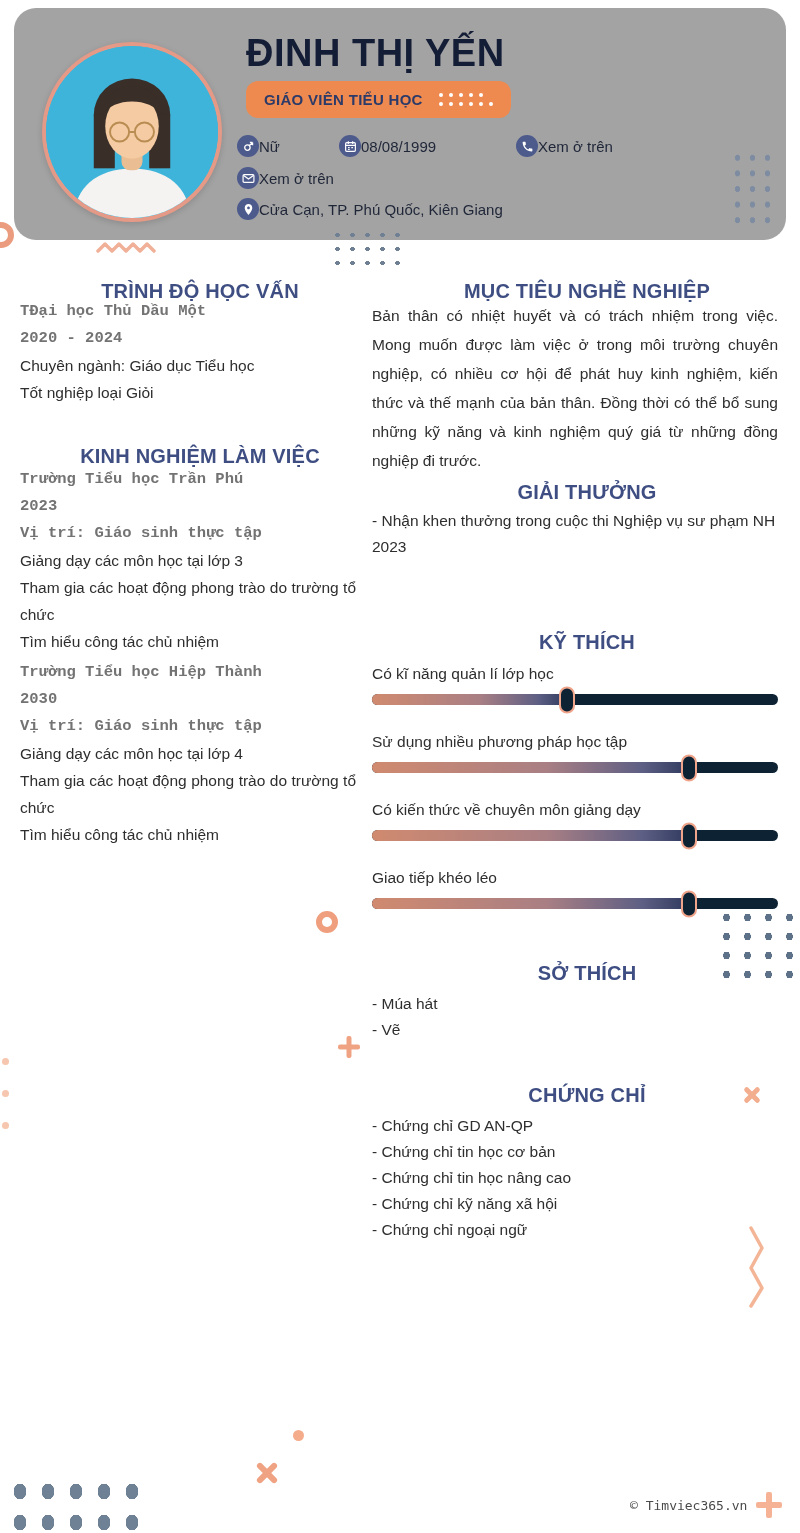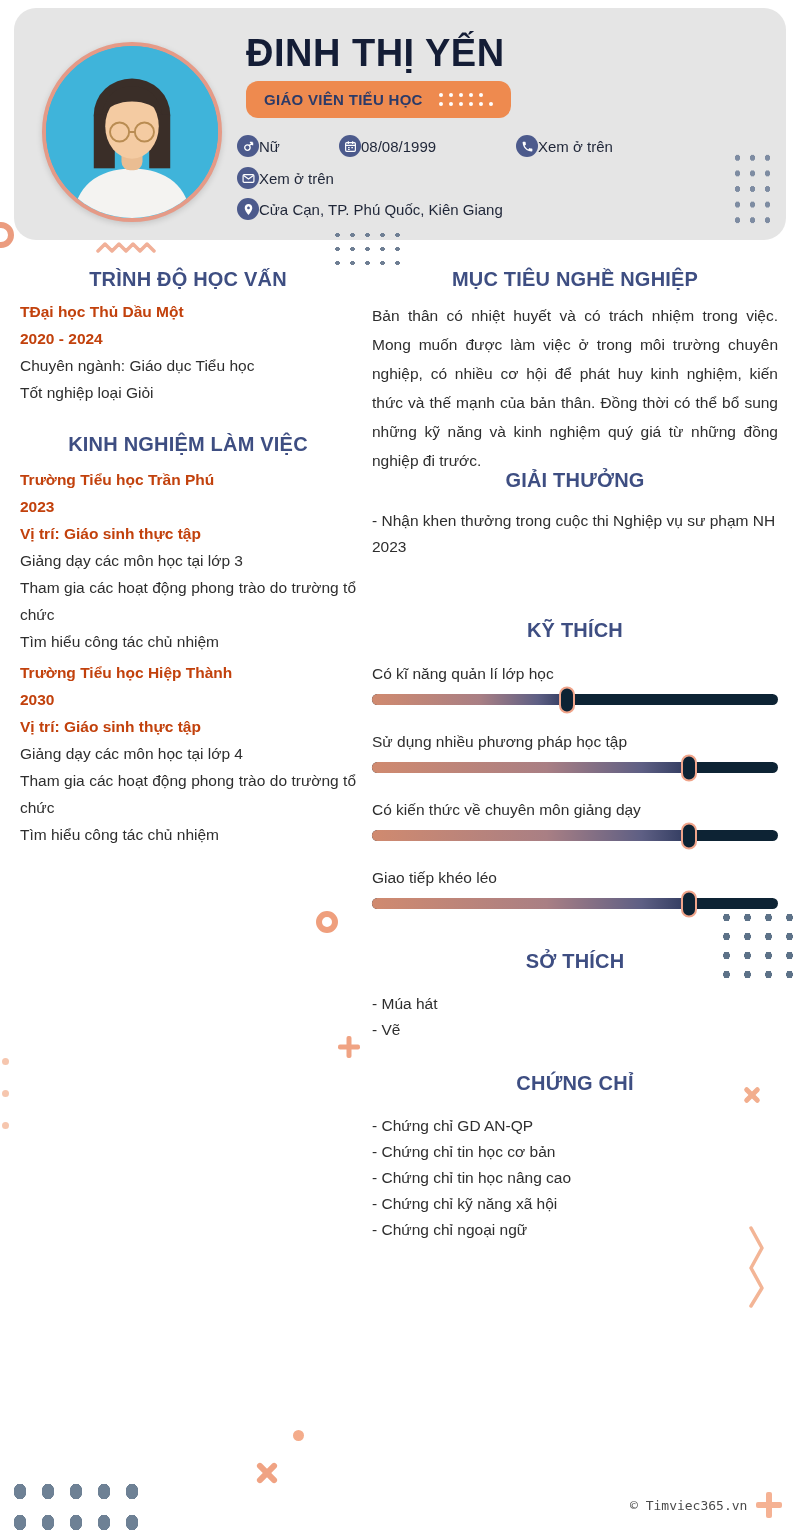--- a/index.html
+++ b/index.html
@@ -1,48 +1,48 @@
 <!DOCTYPE html>
 <html><head>
 <meta charset="utf-8">
 <style>
   html,body{margin:0;padding:0;background:#ffffff;}
   .page{position:relative;width:800px;height:1533px;background:#ffffff;overflow:hidden;
         font-family:"Liberation Sans", sans-serif;color:#2e2e2e;}
 
   
   .header-card{position:absolute;left:14px;top:8px;width:772px;height:232px;
-               background:#e5e5e5;border-radius:22px;}
+               background:#a3a3a3;border-radius:22px;}
   .photo-wrap{position:absolute;left:28px;top:34px;width:172px;height:172px;border-radius:50%;
               overflow:hidden;border:4px solid #e59a87;background:#3fb4da;box-shadow:0 2px 6px rgba(0,0,0,.15);}
   .photo-wrap svg{display:block;width:100%;height:100%;}
   .name{position:absolute;left:232px;top:22px;margin:0;font-size:38px;line-height:46px;
         font-weight:800;color:#141d36;letter-spacing:.5px;}
   .badge{position:absolute;left:232px;top:73px;height:37px;background:#ee8a4f;border-radius:12px;
          display:flex;align-items:center;gap:16px;padding:0 18px;}
   .badge .jt{font-size:15px;font-weight:800;color:#2b3a68;letter-spacing:.3px;}
   .badge-dots{display:flex;flex-direction:column;gap:5px;}
   .badge-dots .r{display:flex;gap:6px;}
   .badge-dots i{width:4px;height:4px;border-radius:50%;background:#ffffff;display:block;}
 
   .info-item{position:absolute;display:flex;align-items:center;}
   .info-icon{width:22px;height:22px;border-radius:50%;background:#4c5a8c;display:flex;
              align-items:center;justify-content:center;flex:0 0 22px;}
   .info-icon svg{width:13px;height:13px;}
   .info-text{font-size:15px;color:#1f2638;white-space:nowrap;}
 
   
-  .heading{position:absolute;width:100%;margin:0;text-align:center;font-size:20px;line-height:21px;
+  .heading{position:absolute;width:100%;margin:12px;text-align:center;font-size:20px;line-height:21px;
            font-weight:800;color:#3e4e82;letter-spacing:.2px;}
   .colL{position:absolute;left:20px;top:0;width:336px;height:100%;}
   .colR{position:absolute;left:372px;top:0;width:406px;height:100%;}
   .tblock{position:absolute;left:0;width:100%;font-size:15.5px;line-height:27px;color:#2e2e2e;}
   .tblock.lh26{line-height:26px;}
   .tblock.lh29{line-height:29px;}
-  .b{font-weight:700;color:#c2410c;}
+  .b{font-weight:700;color:#737373;font-family:Liberation Mono, monospace;}
   .justify{text-align:justify;}
 
   
   .skill{position:absolute;left:0;width:100%;}
   .skill-label{font-size:15.5px;line-height:22px;color:#2e2e2e;}
   .skill-track{position:relative;margin-top:9px;height:11px;border-radius:6px;background:#0d2334;}
   .track-fill{position:absolute;left:0;top:0;height:100%;border-radius:6px;
               background:linear-gradient(90deg,#d08a6f,#a97f84 55%,#5e5f84 85%,#2f3a5e);}
   .knob{position:absolute;top:50%;transform:translate(-50%,-50%);width:16px;height:27px;
         border-radius:8px;background:#0d2334;border:2px solid #f0a48a;box-sizing:border-box;}

